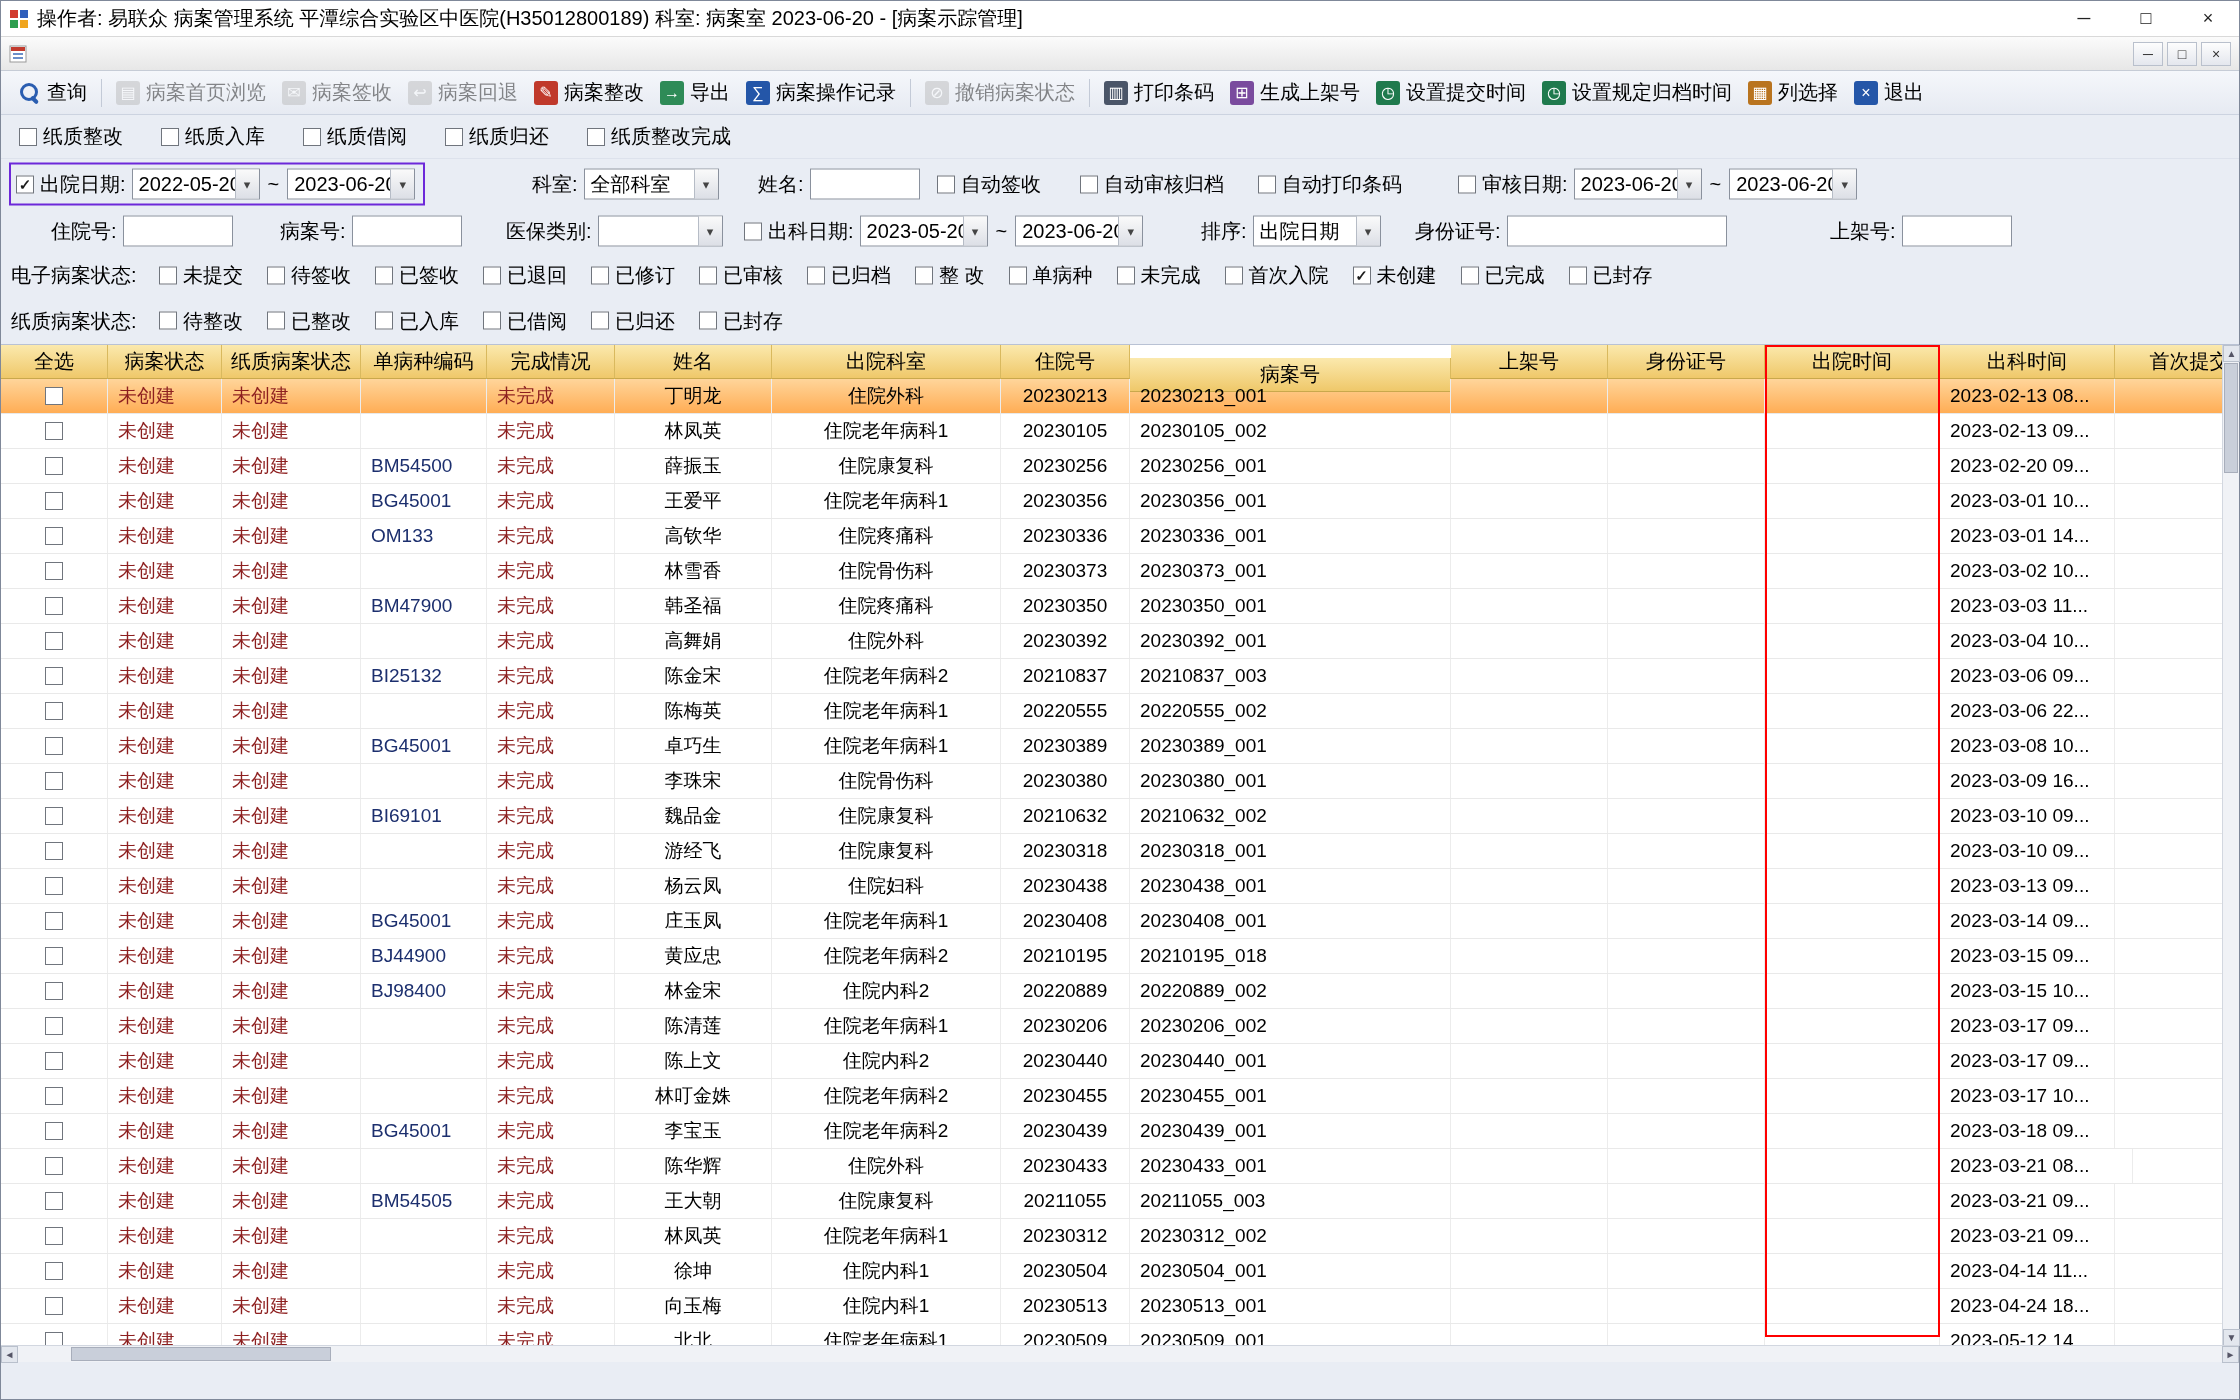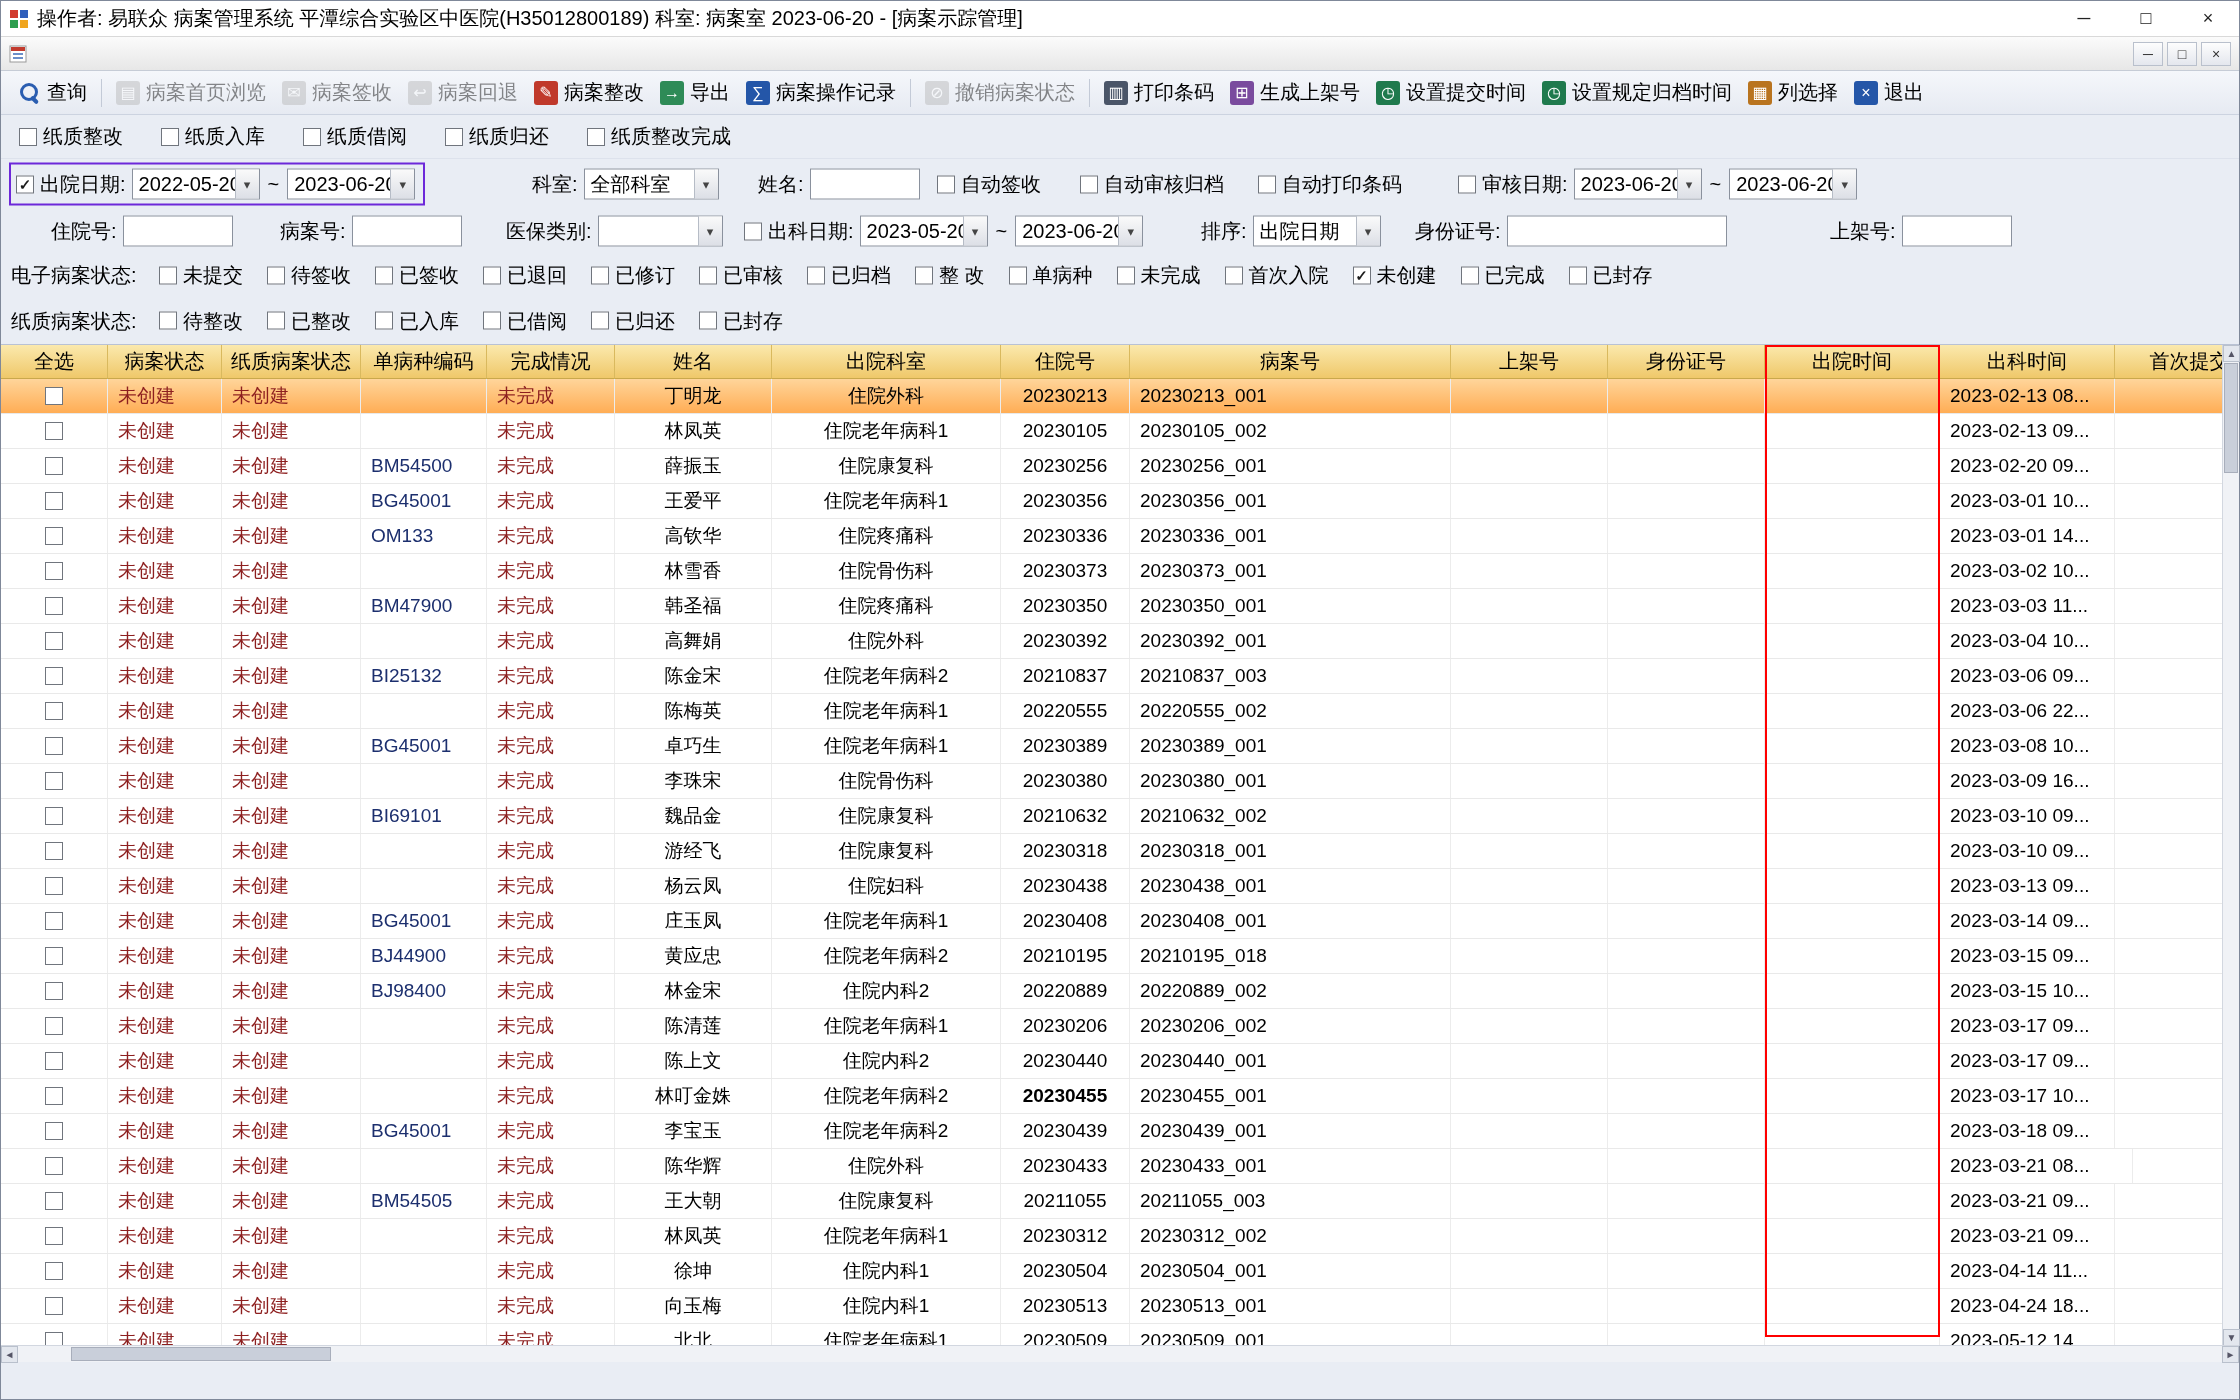--- a/index.html
+++ b/index.html
@@ -409,21 +409,21 @@
     <div class="table-wrap">
       <div class="thead" id="thead">
           <div class="th" style="width: 107px;">全选</div>
           <div class="th" style="width: 114px;">病案状态</div>
           <div class="th" style="width: 139px;">纸质病案状态</div>
           <div class="th" style="width: 126px;">单病种编码</div>
           <div class="th" style="width: 128px;">完成情况</div>
           <div class="th" style="width: 157px;">姓名</div>
           <div class="th" style="width: 229px;">出院科室</div>
           <div class="th" style="width: 129px;">住院号</div>
-          <div class="th" style="width: 321px;">病案号</div>
+          <div class="th" style="width: 321px; margin-top: 13px;">病案号</div>
           <div class="th" style="width: 157px;">上架号</div>
           <div class="th" style="width: 157px;">身份证号</div>
           <div class="th" style="width: 175px;">出院时间</div>
           <div class="th" style="width: 175px;">出科时间</div>
           <div class="th" style="width: 150px;">首次提交</div>
         </div>
       <div class="tbody" id="tbody">
           <div class="trow sel">
             <div class="td" style="width: 107px;">
               <span class="cb"></span>
@@ -787,21 +787,21 @@
           <div class="trow">
             <div class="td" style="width: 107px;">
               <span class="cb"></span>
             </div>
             <div class="td l red" style="width: 114px;">未创建</div>
             <div class="td l red" style="width: 139px;">未创建</div>
             <div class="td l code" style="width: 126px;"></div>
             <div class="td l red" style="width: 128px;">未完成</div>
             <div class="td" style="width: 157px;">林叮金姝</div>
             <div class="td" style="width: 229px;">住院老年病科2</div>
-            <div class="td" style="width: 129px; font-weight: bold;">20230455</div>
+            <div class="td" style="width: 129px;">20230455</div>
             <div class="td l" style="width: 321px;">20230455_001</div>
             <div class="td" style="width: 157px;"></div>
             <div class="td" style="width: 157px;"></div>
             <div class="td" style="width: 175px;"></div>
             <div class="td l" style="width: 175px;">2023-03-17 10...</div>
             <div class="td l" style="width: 150px;"></div>
           </div>
           <div class="trow">
             <div class="td" style="width: 107px;">
               <span class="cb"></span>

